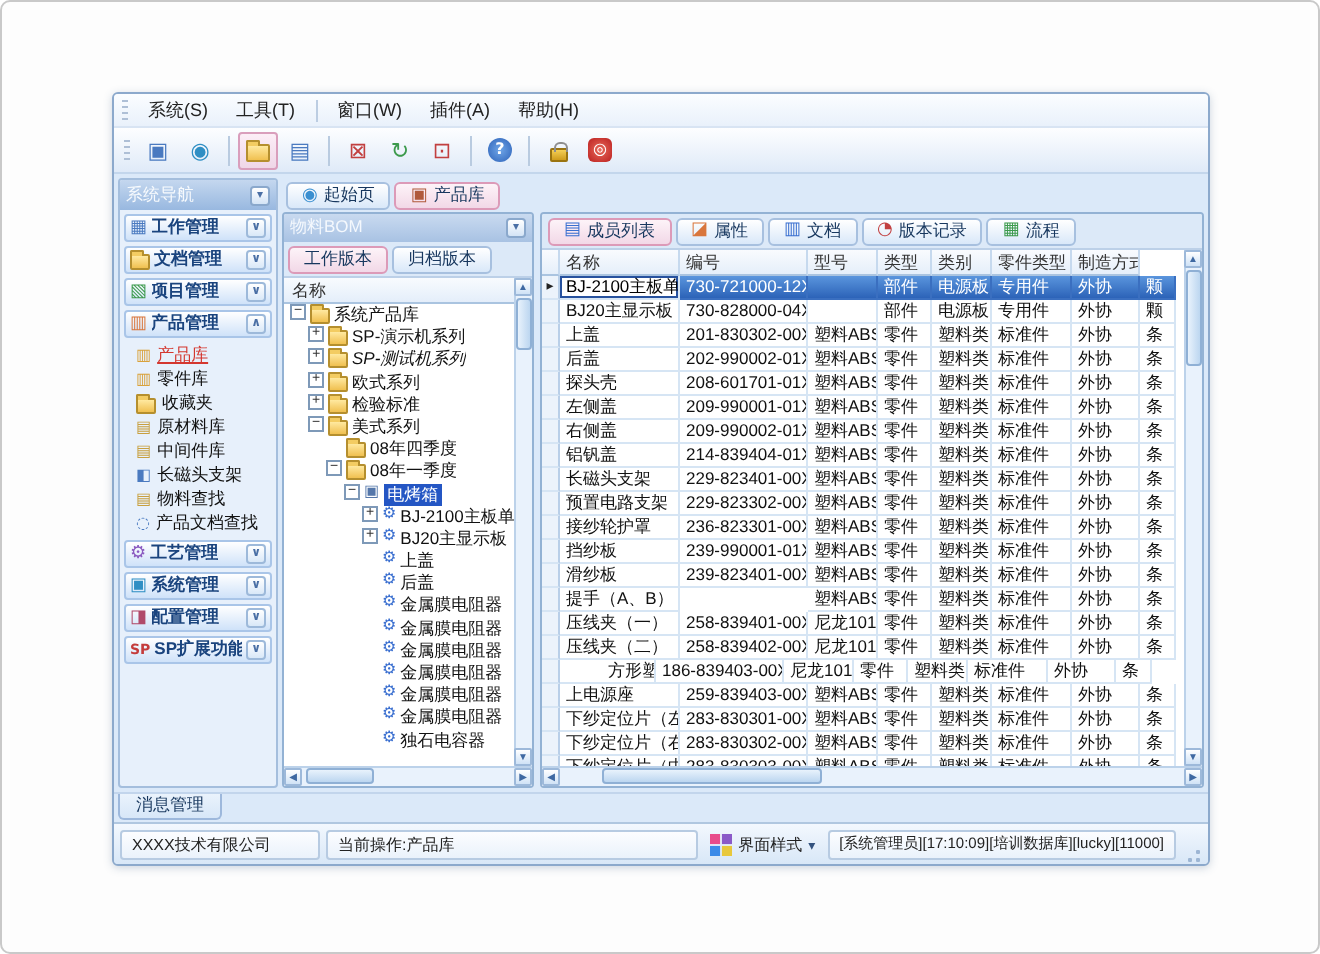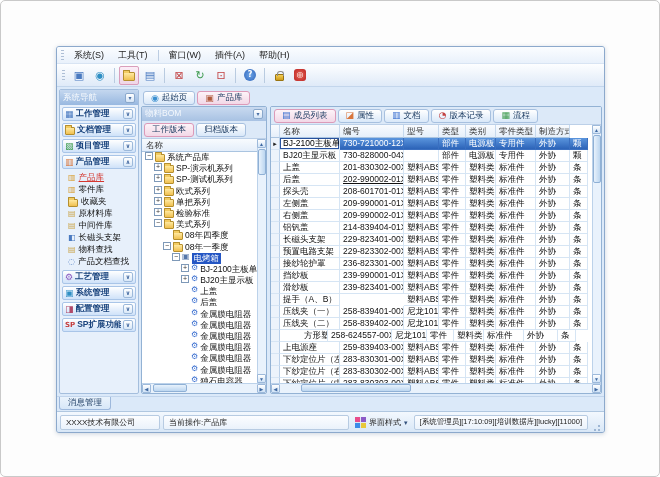--- a/index.html
+++ b/index.html
@@ -335,34 +335,29 @@
                       <div class="trow" style="padding-left: 3px;">
                         <span class="exp">−</span>
                         <span class="folder small"></span>
                         <span class="tlabel">系统产品库</span>
                       </div>
                       <div class="trow" style="padding-left: 12px;">
                         <span class="exp">+</span>
                         <span class="folder small"></span>
                         <span class="tlabel">SP-演示机系列</span>
                       </div>
-                      <div class="trow" style="padding-left: 12px;">
+                      <div class="trow" style="padding-left: 12px; font-style: italic;">
                         <span class="exp">+</span>
                         <span class="folder small"></span>
                         <span class="tlabel">SP-测试机系列</span>
                       </div>
                       <div class="trow" style="padding-left: 12px;">
                         <span class="exp">+</span>
                         <span class="folder small"></span>
                         <span class="tlabel">欧式系列</span>
-                      </div>
-                      <div class="trow" style="padding-left: 12px;">
-                        <span class="exp">+</span>
-                        <span class="folder small"></span>
-                        <span class="tlabel">单把系列</span>
                       </div>
                       <div class="trow" style="padding-left: 12px;">
                         <span class="exp">+</span>
                         <span class="folder small"></span>
                         <span class="tlabel">检验标准</span>
                       </div>
                       <div class="trow" style="padding-left: 12px;">
                         <span class="exp">−</span>
                         <span class="folder small"></span>
                         <span class="tlabel">美式系列</span>
@@ -519,21 +514,21 @@
                       <span class="cell" style="width: 35px;">塑料ABS</span>
                       <span class="cell" style="width: 27px;">零件</span>
                       <span class="cell" style="width: 30px;">塑料类</span>
                       <span class="cell" style="width: 40px;">标准件</span>
                       <span class="cell" style="width: 34px;">外协</span>
                       <span class="cell" style="width: 18px;">条</span>
                     </div>
                     <div class="grow">
                       <span class="cell ind" style="width: 9px;"></span>
                       <span class="cell" style="width: 60px;">后盖</span>
-                      <span class="cell" style="width: 64px; text-decoration: underline;">202-990002-01X</span>
+                      <span class="cell" style="width: 64px;">202-990002-01X</span>
                       <span class="cell" style="width: 35px;">塑料ABS</span>
                       <span class="cell" style="width: 27px;">零件</span>
                       <span class="cell" style="width: 30px;">塑料类</span>
                       <span class="cell" style="width: 40px;">标准件</span>
                       <span class="cell" style="width: 34px;">外协</span>
                       <span class="cell" style="width: 18px;">条</span>
                     </div>
                     <div class="grow">
                       <span class="cell ind" style="width: 9px;"></span>
                       <span class="cell" style="width: 60px;">探头壳</span>
@@ -662,21 +657,21 @@
                       <span class="cell" style="width: 35px;">尼龙1010</span>
                       <span class="cell" style="width: 27px;">零件</span>
                       <span class="cell" style="width: 30px;">塑料类</span>
                       <span class="cell" style="width: 40px;">标准件</span>
                       <span class="cell" style="width: 34px;">外协</span>
                       <span class="cell" style="width: 18px;">条</span>
                     </div>
                     <div class="grow">
                       <span class="cell ind" style="width: 9px;"></span>
                       <span class="cell" style="width: 48px; padding-left: 24px;">方形塑料线框</span>
-                      <span class="cell" style="width: 64px;">258-624557-00X</span>
+                      <span class="cell" style="width: 64px;">186-839403-00X</span>
                       <span class="cell" style="width: 35px;">尼龙1010</span>
                       <span class="cell" style="width: 27px;">零件</span>
                       <span class="cell" style="width: 30px;">塑料类</span>
                       <span class="cell" style="width: 40px;">标准件</span>
                       <span class="cell" style="width: 34px;">外协</span>
                       <span class="cell" style="width: 18px;">条</span>
                     </div>
                     <div class="grow">
                       <span class="cell ind" style="width: 9px;"></span>
                       <span class="cell" style="width: 60px;">上电源座</span>

